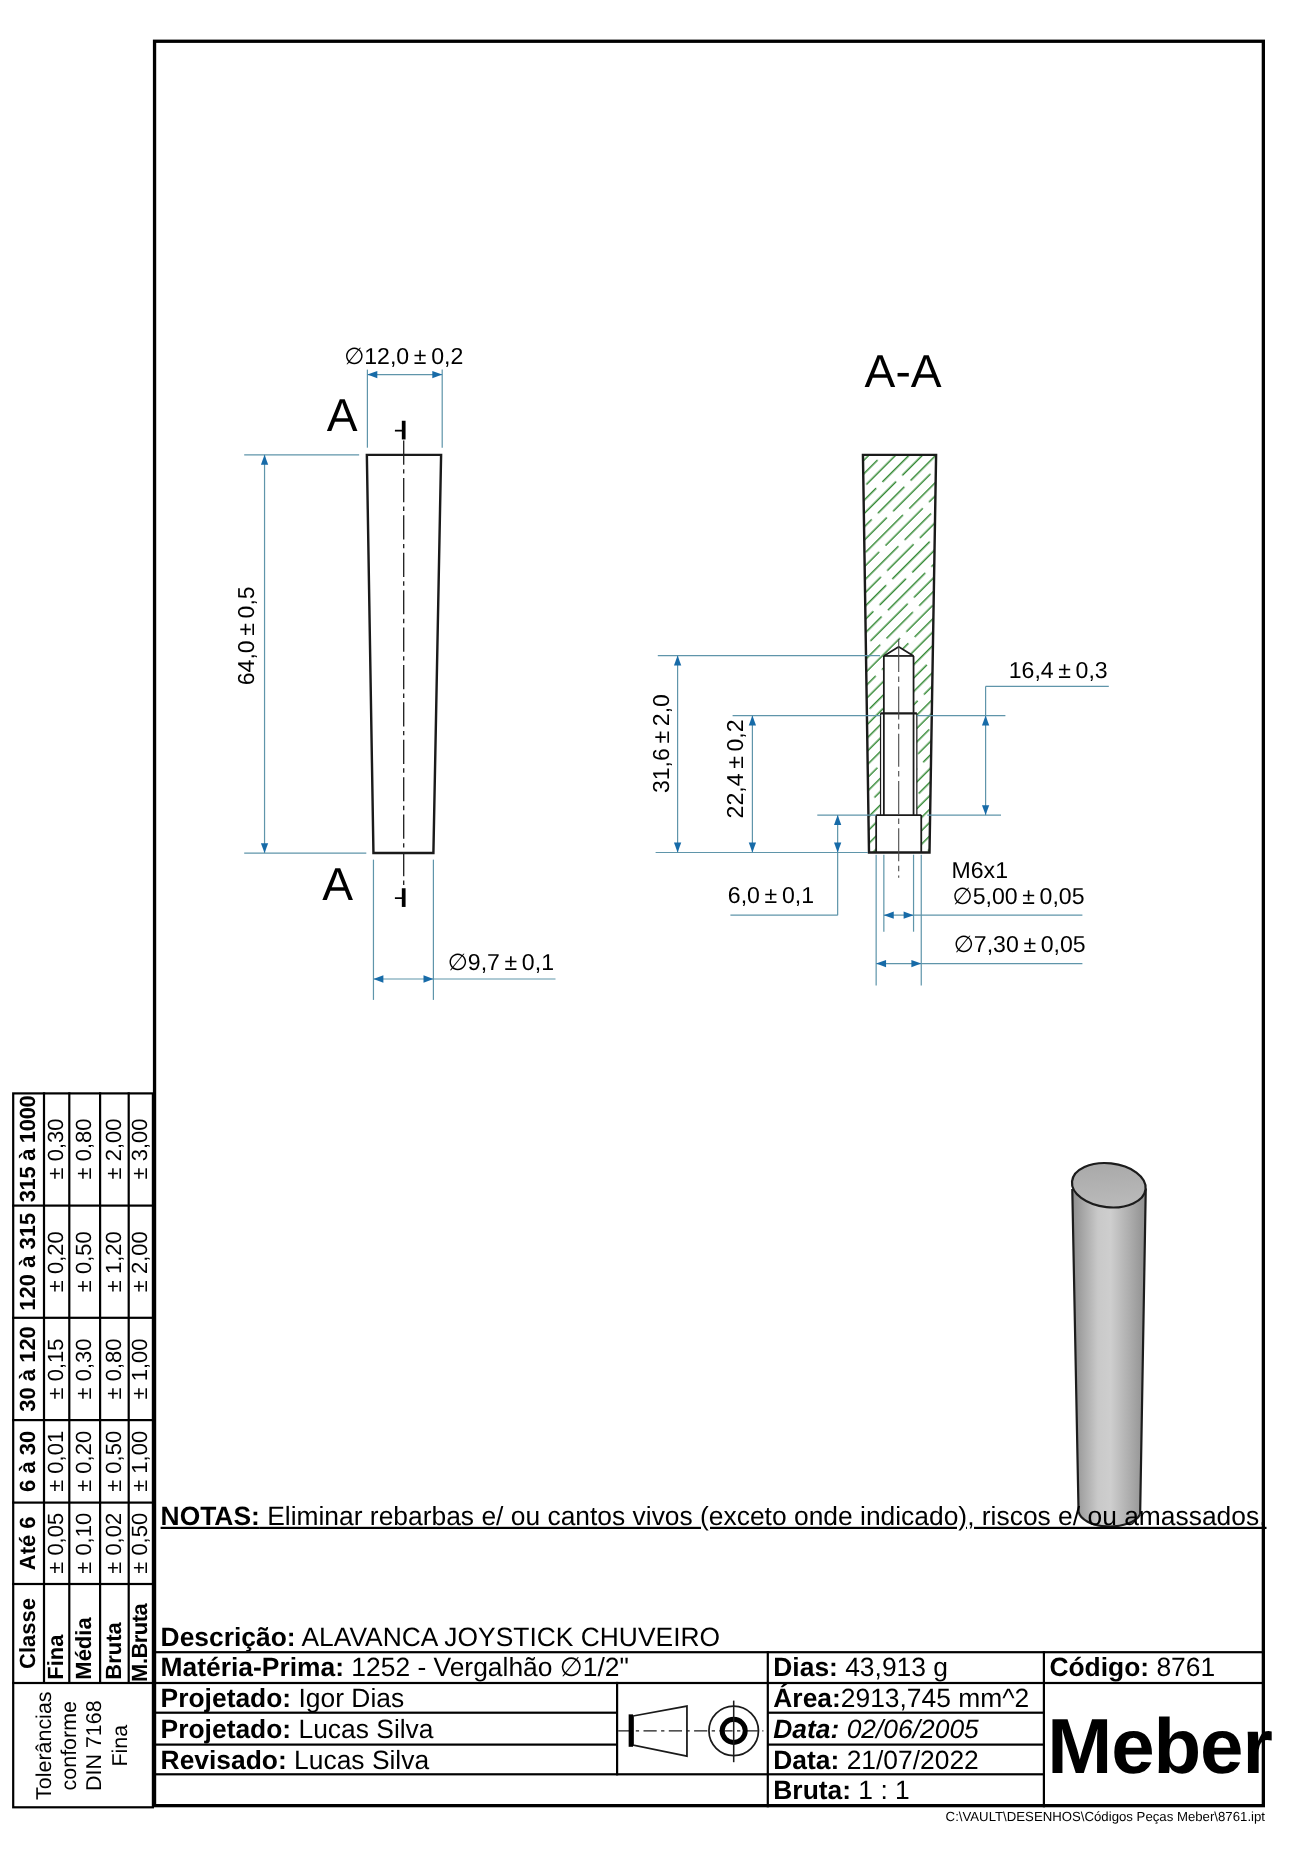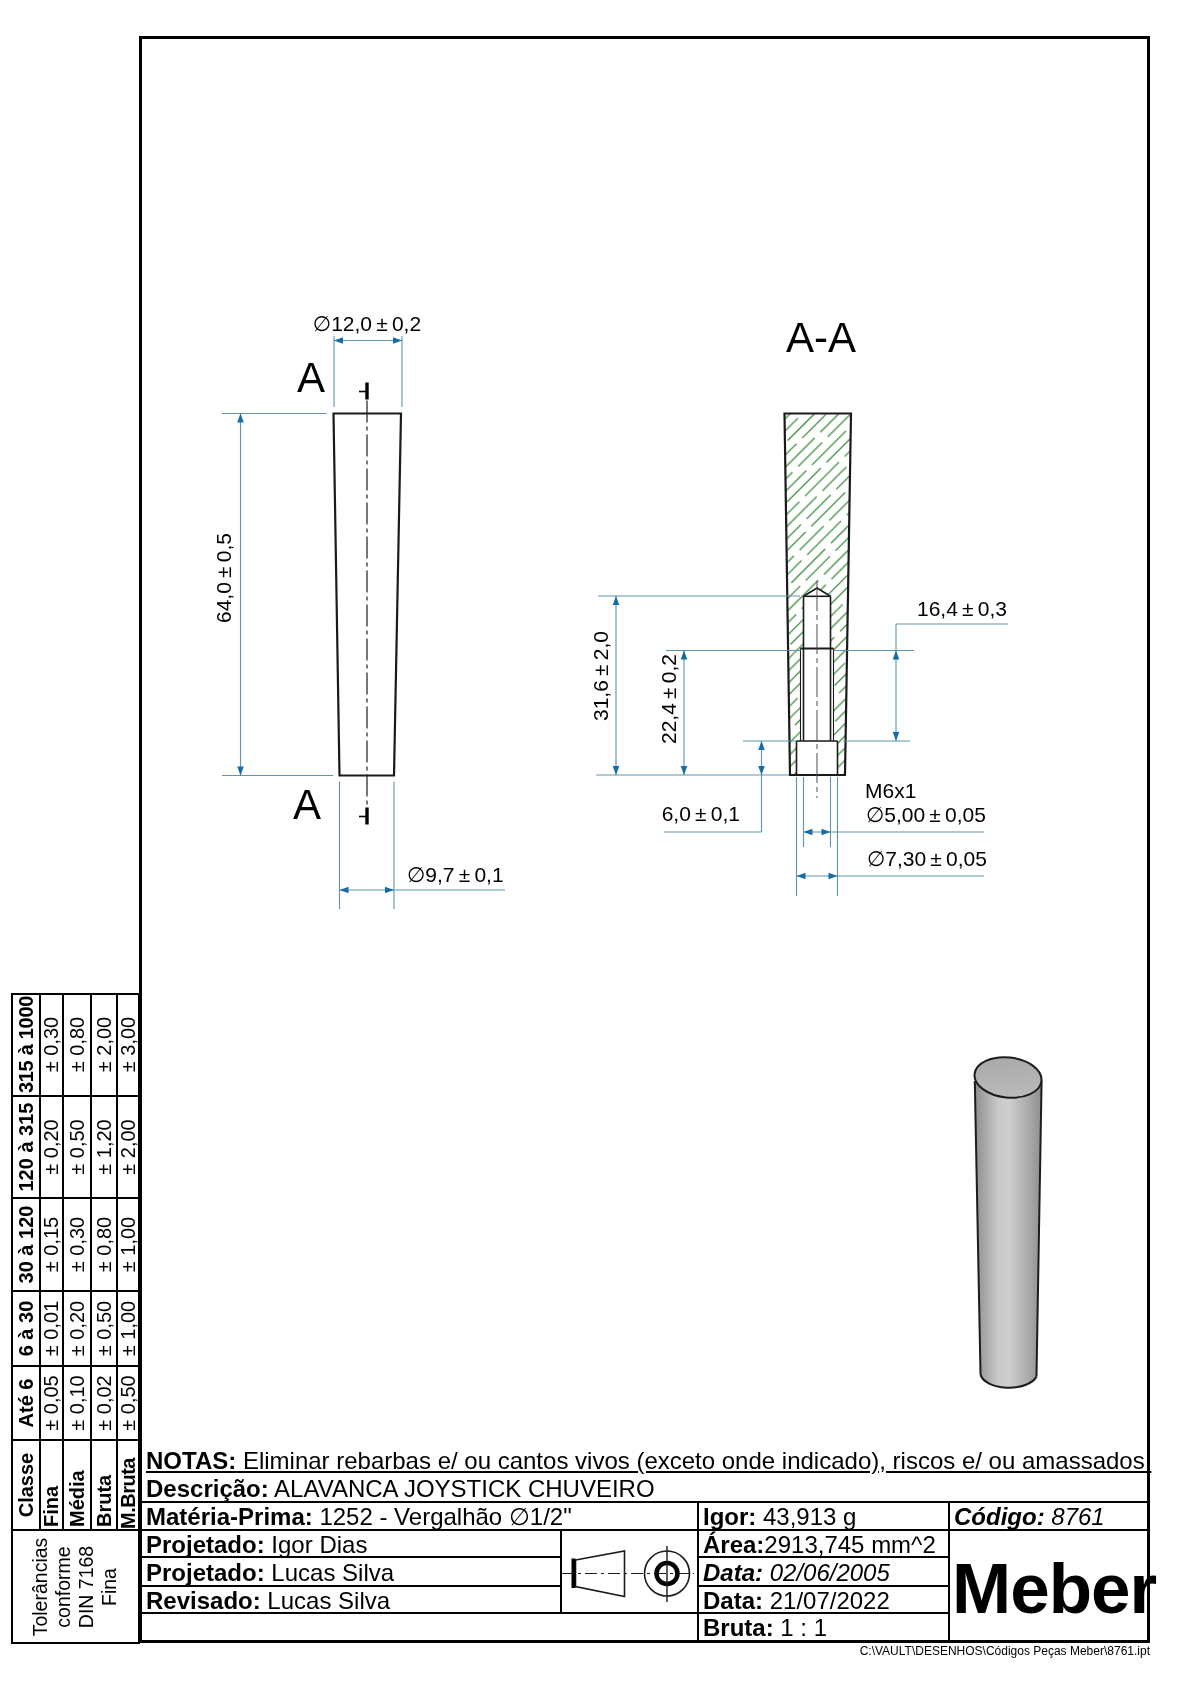--- a/index.html
+++ b/index.html
@@ -247,29 +247,29 @@
 <div class="ln" style="left:141px;top:1528.5px;width:1007px;height:2px;"></div>
 <div class="ln" style="left:141px;top:1556px;width:420px;height:2px;"></div>
 <div class="ln" style="left:698px;top:1556px;width:251px;height:2px;"></div>
 <div class="ln" style="left:141px;top:1584.5px;width:420px;height:2px;"></div>
 <div class="ln" style="left:698px;top:1584.5px;width:251px;height:2px;"></div>
 <div class="ln" style="left:141px;top:1612px;width:808px;height:2px;"></div>
 <div class="ln" style="left:560px;top:1528.5px;width:2px;height:85px;"></div>
 <div class="ln" style="left:697px;top:1501px;width:2px;height:142px;"></div>
 <div class="ln" style="left:948px;top:1501px;width:2px;height:142px;"></div>
 
-<div class="tb" style="left:146px;top:1447px;"><span style="text-decoration:underline;"><b>NOTAS:</b> Eliminar rebarbas e/ ou cantos vivos (exceto onde indicado), riscos e/ ou amassados.</span></div>
+<div class="tb" style="left:146px;top:1365px;"><span style="text-decoration:underline;"><b>NOTAS:</b> Eliminar rebarbas e/ ou cantos vivos (exceto onde indicado), riscos e/ ou amassados.</span></div>
 
 <div class="tb" style="left:146px;top:1475px;"><b>Descrição:</b> ALAVANCA JOYSTICK CHUVEIRO</div>
 
 <div class="tb" style="left:146px;top:1503px;"><b>Matéria-Prima:</b> 1252 - Vergalhão ∅1/2"</div>
 
-<div class="tb" style="left:703px;top:1503px;"><b>Igor:</b> 43,913 g</div>
-
-<div class="tb" style="left:954px;top:1503px;font-style:italic;"><b>Código:</b> 8761</div>
+<div class="tb" style="left:703px;top:1503px;"><b>Dias:</b> 43,913 g</div>
+
+<div class="tb" style="left:954px;top:1503px;"><b>Código:</b> 8761</div>
 
 <div class="tb" style="left:146px;top:1531px;"><b>Projetado:</b> Igor Dias</div>
 
 <div class="tb" style="left:703px;top:1531px;"><b>Área:</b>2913,745 mm^2</div>
 
 <div class="tb" style="left:146px;top:1559px;"><b>Projetado:</b> Lucas Silva</div>
 
 <div class="tb" style="left:703px;top:1559px;font-style:italic;"><b>Data:</b> 02/06/2005</div>
 
 <div class="tb" style="left:146px;top:1587px;"><b>Revisado:</b> Lucas Silva</div>

